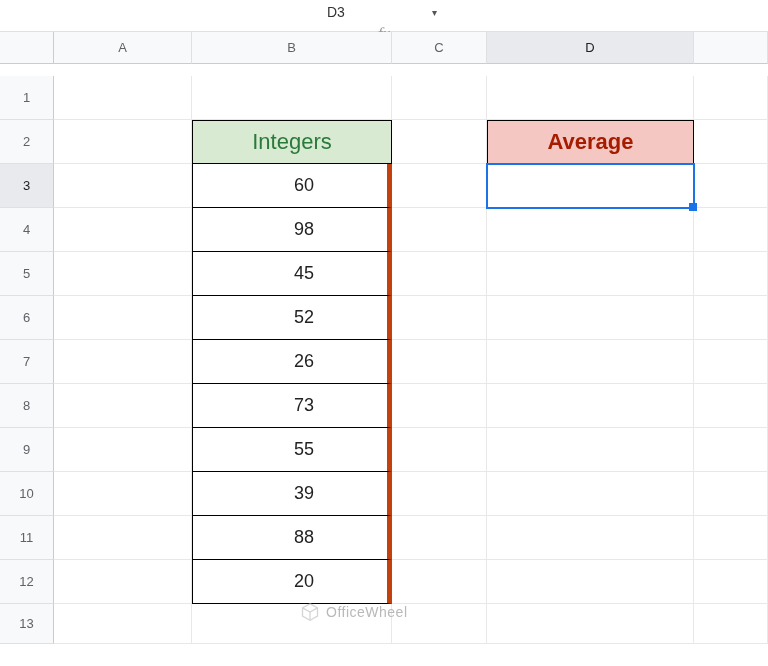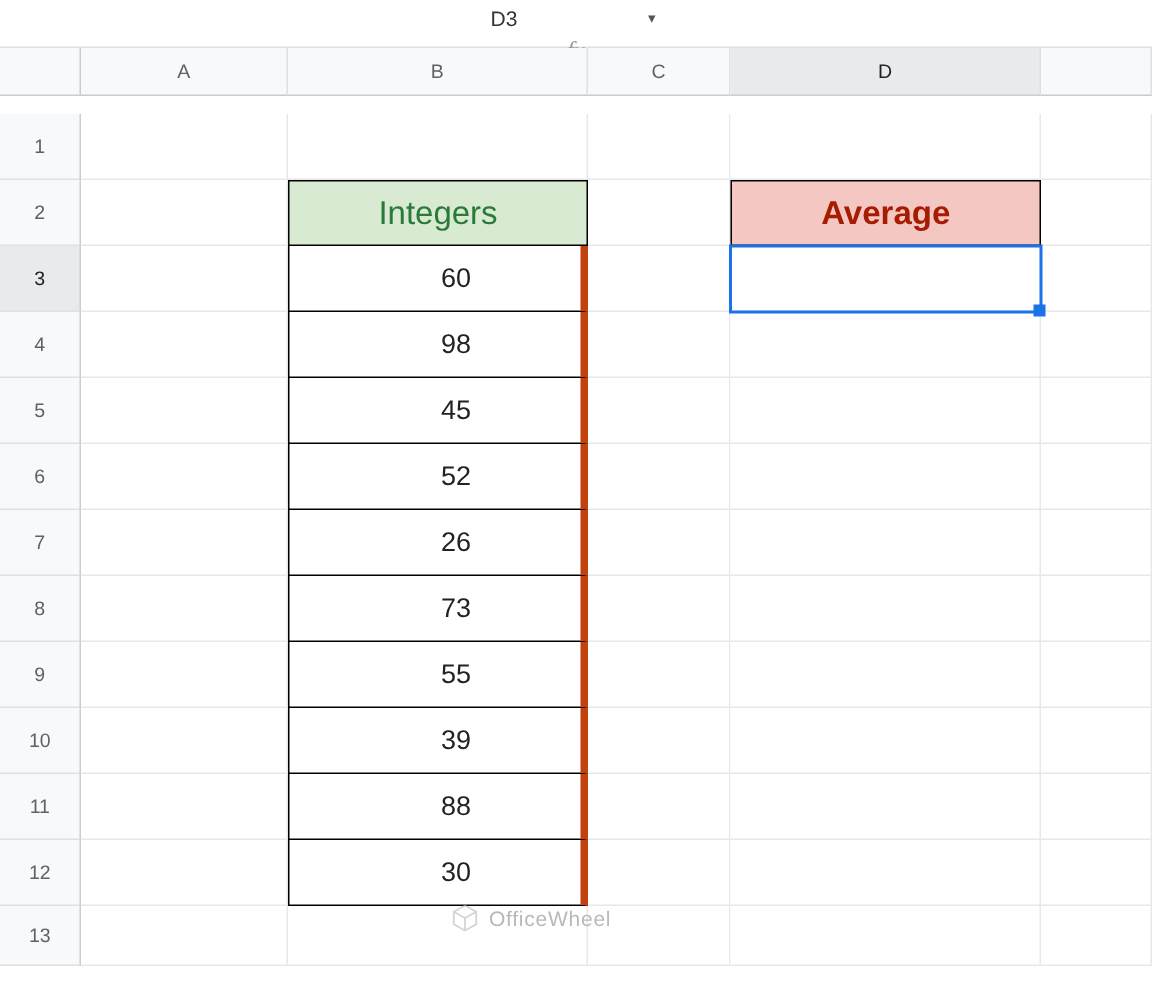--- a/index.html
+++ b/index.html
@@ -253,21 +253,21 @@
 
   <div class="row-hdr">11</div>
   <div class="cell"></div>
   <div class="cell tbl-cell">88</div>
   <div class="cell"></div>
   <div class="cell"></div>
   <div class="cell"></div>
 
   <div class="row-hdr">12</div>
   <div class="cell"></div>
-  <div class="cell tbl-cell">30</div>
+  <div class="cell tbl-cell">20</div>
   <div class="cell"></div>
   <div class="cell"></div>
   <div class="cell"></div>
 
   <div class="row-hdr" style="height:40px">13</div>
   <div class="cell" style="height:40px"></div>
   <div class="cell" style="height:40px"></div>
   <div class="cell" style="height:40px"></div>
   <div class="cell" style="height:40px"></div>
   <div class="cell" style="height:40px"></div>

